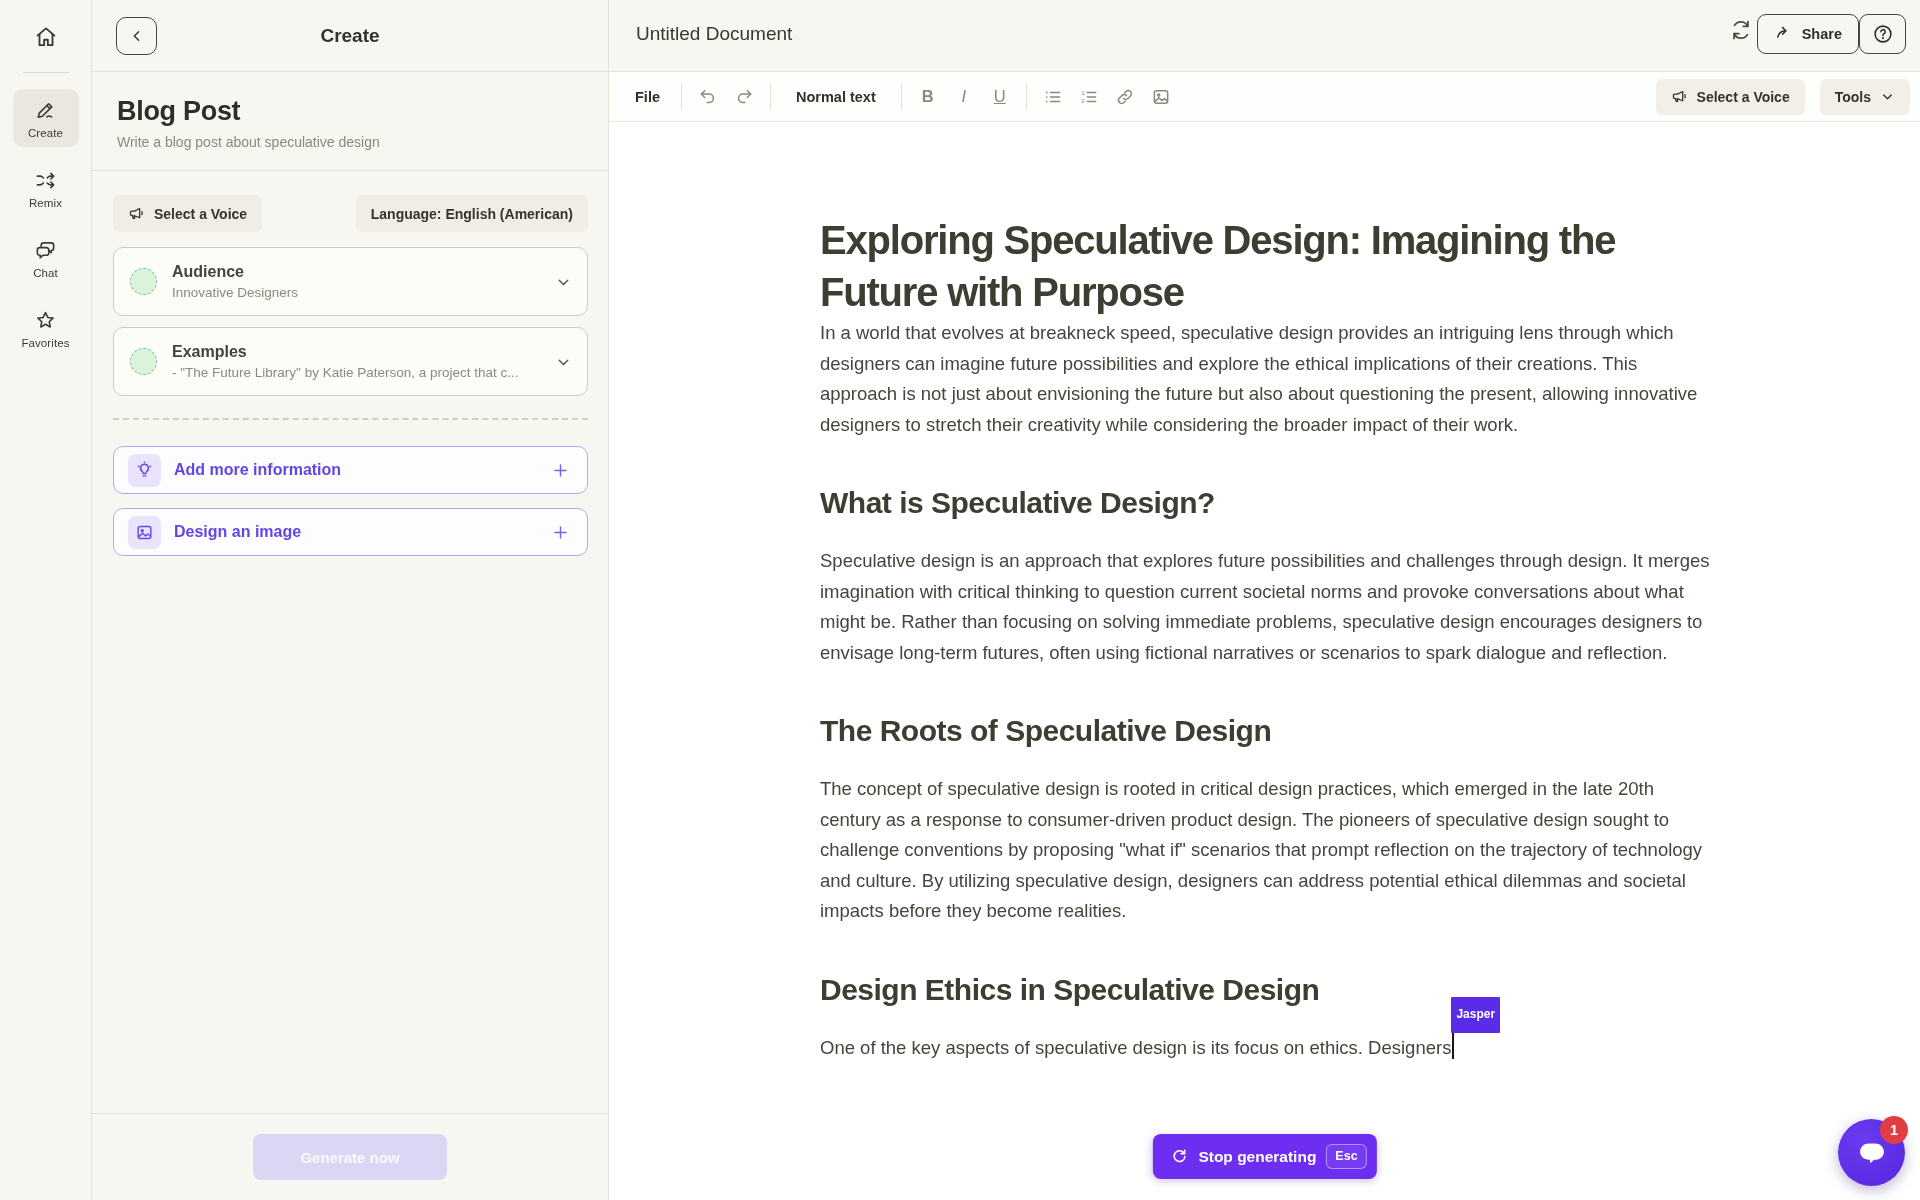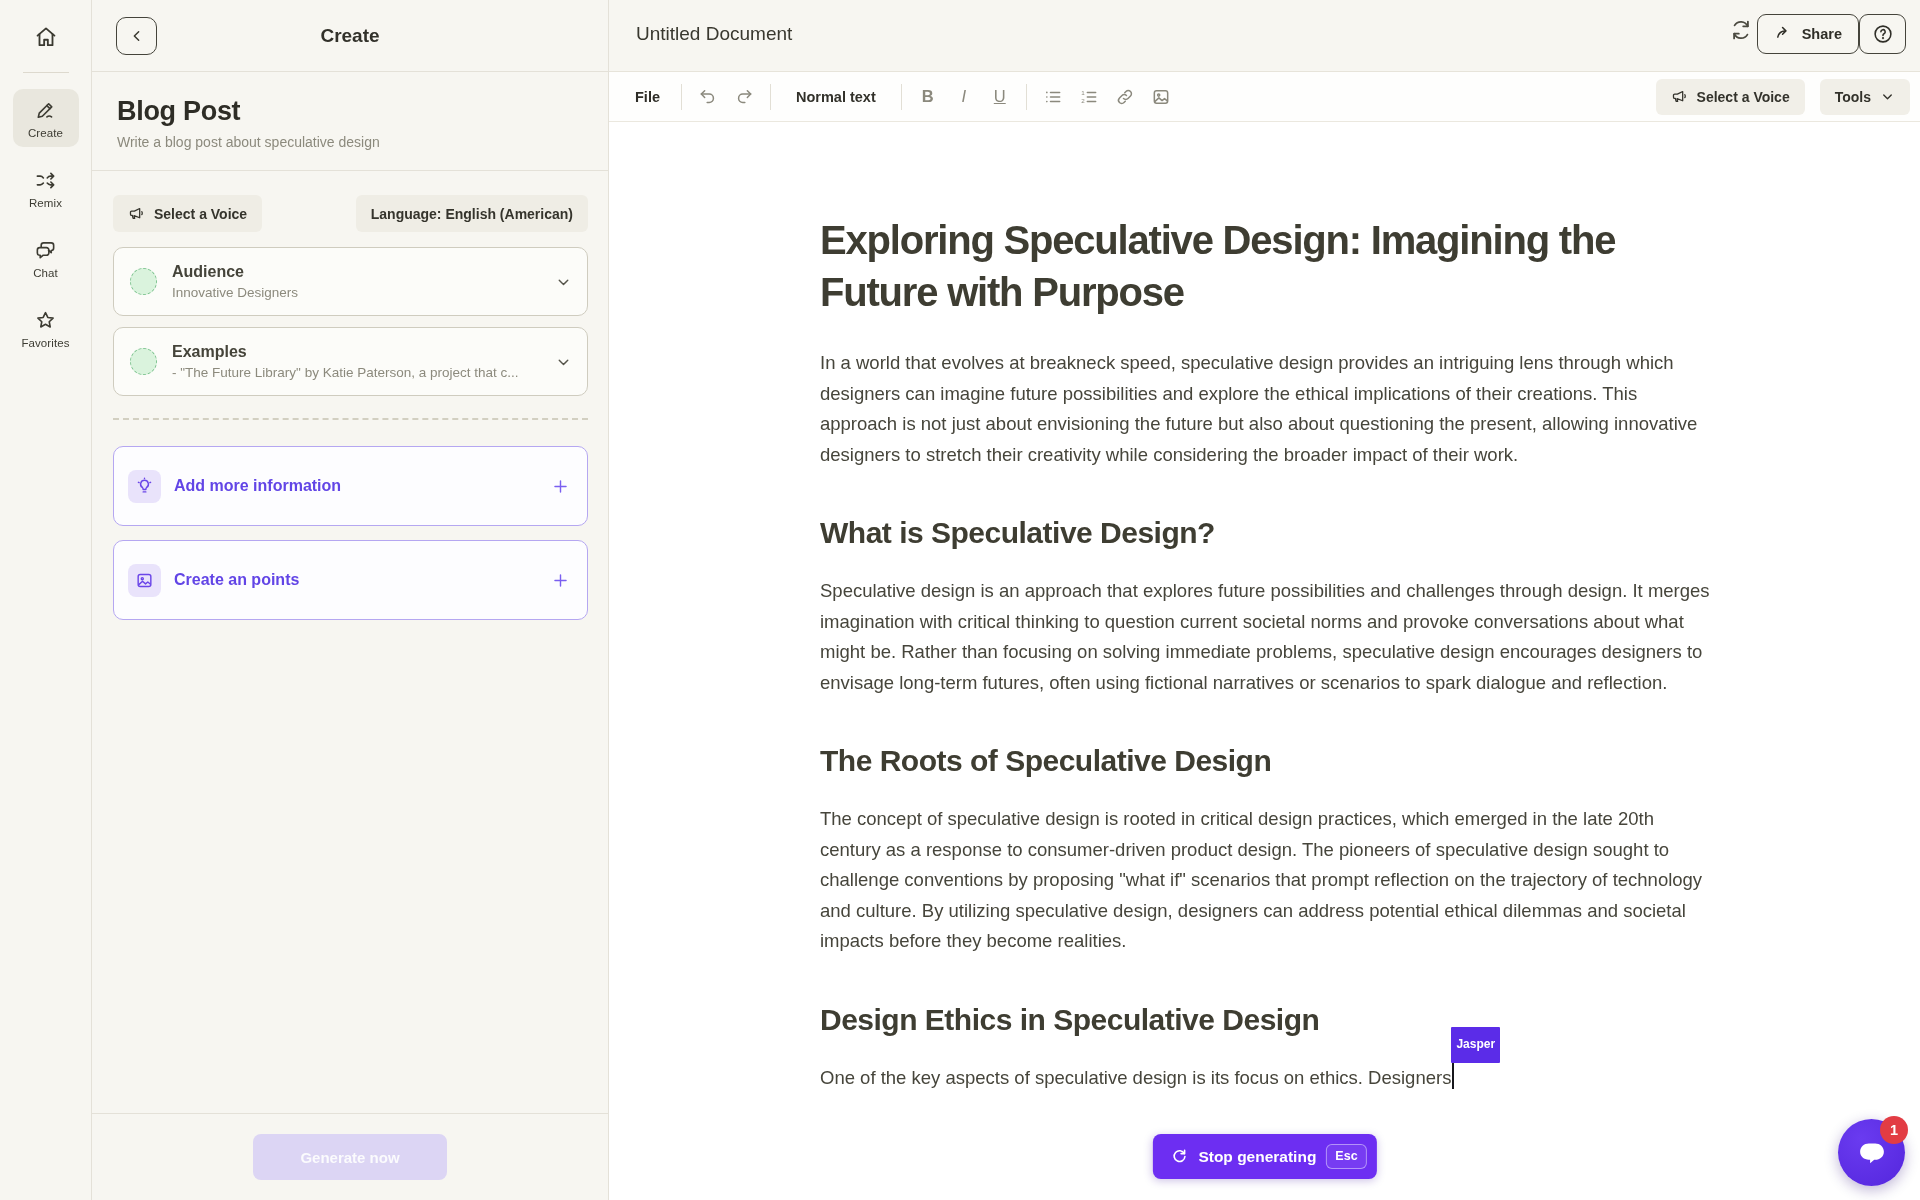--- a/index.html
+++ b/index.html
@@ -26,21 +26,21 @@
   .panel-body { padding:24px 20px 0 21px; flex:1 1 auto; overflow:hidden; }
   .voice-row { display:flex; justify-content:space-between; margin-bottom:15px; }
   .chip-btn { background:#efede5; border:none; border-radius:6px; height:37px; padding:0 15px; display:inline-flex; align-items:center; gap:9px; font-family:inherit; font-size:14px; font-weight:700; color:#35342c; cursor:pointer; }
   .field-card { border:1px solid #cfccbf; border-radius:10px; background:#fcfcf9; min-height:69px; padding:11px 44px 11px 16px; margin-bottom:11px; display:flex; align-items:center; position:relative; cursor:pointer; }
   .dash-circle { width:27px; height:27px; flex:0 0 27px; border-radius:50%; border:1.6px dashed #7fc491; background:#daf3dd; margin-right:15px; }
   .f-text { min-width:0; }
   .f-label { font-size:16px; font-weight:700; color:#45443a; }
   .f-value { margin-top:4px; font-size:13.5px; color:#8c8a7d; white-space:nowrap; overflow:hidden; max-width:408px; }
   .f-chevron { position:absolute; right:15px; top:50%; transform:translateY(-50%); color:#55544a; }
   .dashed-sep { border-top:2px dashed #d2cfc1; margin:22px 0 26px; }
-  .action-card { border:1.5px solid #b5a7f1; border-radius:10px; background:#fdfdff; height:80px; display:flex; align-items:center; padding:0 17px 0 14px; margin-bottom:14px; cursor:pointer; }
+  .action-card { border:1.5px solid #b5a7f1; border-radius:10px; background:#fdfdff; height:48px; display:flex; align-items:center; padding:0 17px 0 14px; margin-bottom:14px; cursor:pointer; }
   .a-icon { width:33px; height:33px; border-radius:8px; background:#e9e3fb; display:flex; align-items:center; justify-content:center; color:#6b46e8; margin-right:13px; }
   .a-label { flex:1; font-size:16px; font-weight:700; color:#6245e6; }
   .a-plus { color:#7a5ff0; }
   .panel-footer { flex:0 0 87px; border-top:1px solid #e4e1d8; display:flex; align-items:center; justify-content:center; }
   .generate-btn { width:194px; height:46px; border:none; border-radius:8px; background:#dcd5f4; color:#fbfbfd; font-family:inherit; font-size:15px; font-weight:700; cursor:default; }
 
   
   .main { flex:1 1 auto; min-width:0; display:flex; flex-direction:column; background:#ffffff; position:relative; }
   .doc-header { height:72px; flex:0 0 72px; background:#f7f6f1; border-bottom:1px solid #e7e4da; display:flex; align-items:center; padding:0 14px 4px 27px; }
   .doc-title { font-size:19px; font-weight:500; color:#39382f; cursor:text; }
@@ -52,21 +52,21 @@
   .tb-text-btn { background:none; border:none; font-family:inherit; font-size:14.5px; font-weight:700; color:#2e2d27; padding:0 13px; cursor:pointer; }
   .tb-sep { width:1px; height:26px; background:#e2dfd5; margin:0 8px; }
   .tb-icon-btn { width:36px; height:34px; background:none; border:none; display:flex; align-items:center; justify-content:center; color:#8b897d; cursor:pointer; }
   .tb-style { font-weight:700; color:#32312a; padding:0 17px; }
   .tb-biu { font-size:16.5px; width:36px; height:34px; background:none; border:none; color:#8b897d; cursor:pointer; font-family:inherit; }
   .tb-right { margin-left:auto; display:flex; align-items:center; gap:15px; padding-right:4px; }
   .tb-chip { background:#f1efe8; border:none; border-radius:6px; height:36px; padding:0 15px; display:inline-flex; align-items:center; gap:9px; font-family:inherit; font-size:14px; font-weight:700; color:#33322b; cursor:pointer; }
 
   .doc-canvas { flex:1 1 auto; background:#ffffff; position:relative; overflow:hidden; }
   .doc-content { margin-left:211px; width:892px; padding-top:92px; color:#45443a; }
-  .doc-content h1 { font-size:40px; line-height:52px; font-weight:700; letter-spacing:-1.2px; color:#3e3d32; margin-bottom:30px; }
+  .doc-content h1 { font-size:40px; line-height:52px; font-weight:700; letter-spacing:-1.2px; color:#3e3d32; }
   .doc-content h2 { font-size:30px; font-weight:700; letter-spacing:-.5px; color:#3e3d32; margin:46px 0 26px; }
   .doc-content p { font-size:18.5px; line-height:30.5px; margin-bottom:26px; color:#46453b; }
   .caret { display:inline-block; width:2px; height:26px; background:#17171c; vertical-align:-5px; margin-left:1px; position:relative; }
   .caret-label { position:absolute; left:-1px; bottom:100%; background:#5b2ce8; color:#fff; font-size:12px; font-weight:700; padding:2px 5px 3px; white-space:nowrap; border-radius:1px; }
 
   .stop-btn { position:absolute; bottom:21px; left:50%; transform:translateX(-50%); height:45px; background:#6d2ef2; border:none; border-radius:8px; color:#fff; display:flex; align-items:center; gap:10px; padding:0 10px 0 17px; font-family:inherit; font-size:15.5px; font-weight:700; cursor:pointer; box-shadow:0 2px 8px rgba(60,20,160,.25); }
   .esc-badge { border:1px solid rgba(255,255,255,.45); background:rgba(255,255,255,.07); border-radius:6px; padding:4px 8px 5px; font-size:12.5px; font-weight:700; }
 
   .chat-fab { position:absolute; right:15px; bottom:14px; width:67px; height:67px; border-radius:50%; background:radial-gradient(circle at 35% 30%, #6a3bf0, #5426dd); display:flex; align-items:center; justify-content:center; cursor:pointer; box-shadow:0 4px 14px rgba(40,10,120,.3); }
   .fab-badge { position:absolute; top:-3px; right:-3px; width:28px; height:28px; border-radius:50%; background:#e23c44; color:#fff; font-size:14.5px; font-weight:700; display:flex; align-items:center; justify-content:center; }
@@ -201,21 +201,21 @@
     </div>
 
     <div class="action-card">
       <span class="a-icon">
           <svg width="19" height="19" viewBox="0 0 24 24" fill="none" stroke="currentColor" stroke-width="1.8" stroke-linecap="round" stroke-linejoin="round">
             <rect x="4" y="4.5" width="16" height="15" rx="2.6"></rect>
             <circle cx="9.2" cy="9.7" r="1.3"></circle>
             <path d="M4.8 17.2l4.7-4.2 3.8 3.3 2.9-2.4 3 2.5"></path>
           </svg>
         </span>
-      <span class="a-label">Create an points</span>
+      <span class="a-label">Design an image</span>
       <span class="a-plus">
           <svg width="19" height="19" viewBox="0 0 24 24" fill="none" stroke="currentColor" stroke-width="1.8" stroke-linecap="round">
             <path d="M12 5v14M5 12h14"></path>
           </svg>
         </span>
     </div>
   </div>
 
   <div class="panel-footer">
     <button class="generate-btn" disabled="">Generate now</button>

